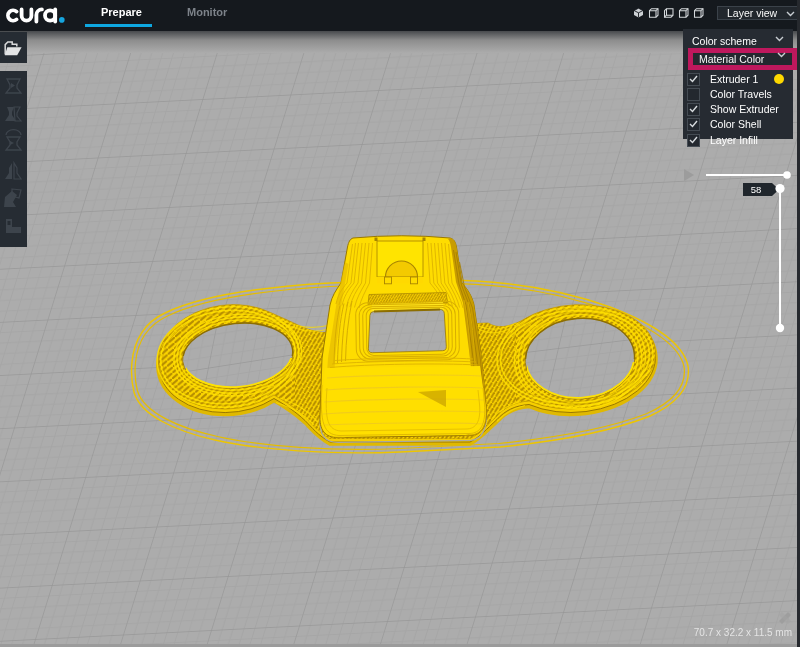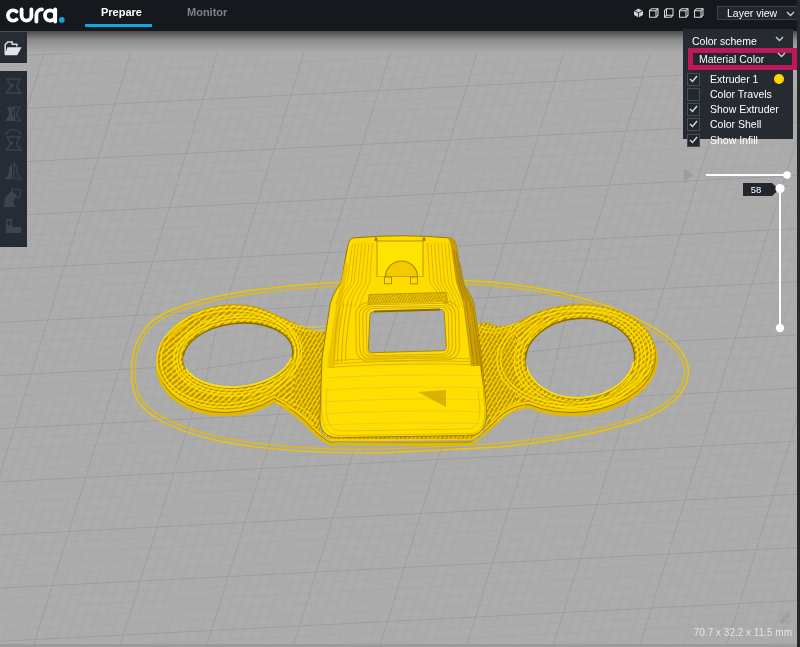--- a/index.html
+++ b/index.html
@@ -339,21 +339,21 @@
         <svg style="position:absolute;left:1px;top:1px;" width="11" height="10" viewBox="0 0 11 10">
           <path d="M2,5 L4.5,7.5 L9,2" stroke="#d7dbdf" stroke-width="1.4" fill="none"></path>
         </svg>
         <span class="cblabel">Color Shell</span>
       </div>
     <div class="cbrow" style="top:104.5px;">
         <span class="cbox"></span>
         <svg style="position:absolute;left:1px;top:1px;" width="11" height="10" viewBox="0 0 11 10">
           <path d="M2,5 L4.5,7.5 L9,2" stroke="#d7dbdf" stroke-width="1.4" fill="none"></path>
         </svg>
-        <span class="cblabel">Show Infill</span>
+        <span class="cblabel">Layer Infill</span>
       </div>
   </div>
 
   <svg id="sliders" style="position:absolute;left:670px;top:160px;" width="130" height="180" viewBox="0 0 130 180">
     <path d="M14,9 L24,15 L14,21 Z" fill="#9c9c9c"></path>
     <line x1="36" y1="15" x2="117" y2="15" stroke="#ffffff" stroke-width="2"></line>
     <circle cx="117" cy="15" r="3.8" fill="#ffffff"></circle>
     <line x1="110" y1="28.5" x2="110" y2="168" stroke="#ffffff" stroke-width="2"></line>
     <path d="M73,23 L102,23 L109,29.5 L102,36 L73,36 Z" fill="#20262c"></path>
     <text x="86" y="33" font-family="Liberation Sans, sans-serif" font-size="9.5" fill="#ffffff" text-anchor="middle">58</text>

